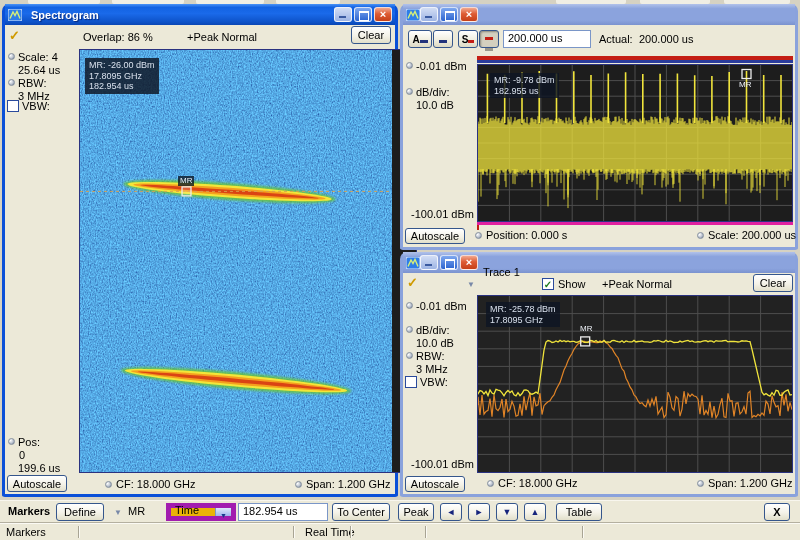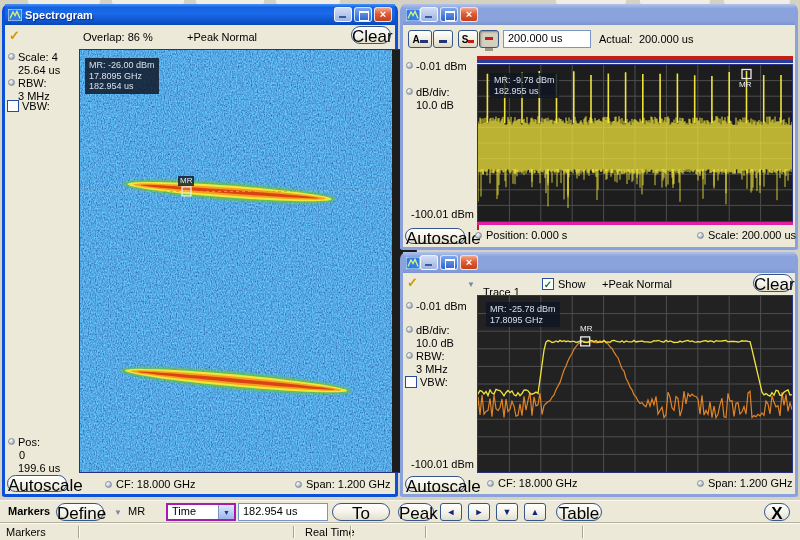--- a/index.html
+++ b/index.html
@@ -4,47 +4,47 @@
 <style>
   *{margin:0;padding:0;box-sizing:border-box}
   html,body{width:800px;height:540px;overflow:hidden}
   body{position:relative;background:#d6d2c2;font-family:"Liberation Sans",sans-serif;font-size:11px;color:#000}
   .topstrip{position:absolute;left:0;top:0;width:800px;height:5px;background:#d6d2c2}
   .topstrip span{position:absolute;top:0;height:4px;background:#f0eee4;border-radius:0 0 2px 2px}
   .win{position:absolute;border:3px solid #0a50d8;border-top:0;border-radius:7px 7px 3px 3px;background:#ECE9D8}
   .win.inactive{border-color:#8aa2dc}
   .tb{height:21px;display:flex;align-items:center;padding:0 3px;background:linear-gradient(180deg,#4a93f7 0%,#1262e2 16%,#1a6aea 45%,#0d52c8 86%,#0a46b4 100%)}
   .inactive .tb{background:linear-gradient(180deg,#b2c2ea 0%,#8ba3dd 22%,#8ba3dd 78%,#7b93cf 100%)}
-  .ttl{color:#fff;font-weight:bold;font-size:11px;text-shadow:1px 1px 1px rgba(0,0,50,.55);margin-left:3px;flex:1;white-space:nowrap}
+  .ttl{color:#fff;font-weight:bold;font-size:11px;text-shadow:1px 1px 1px rgba(0,0,50,.55);margin-left:9px;flex:1;white-space:nowrap}
   .wicon{width:14px;height:12px;flex:none}
   .capbtns{display:flex;gap:2px;flex:none}
   .cap{width:18px;height:15px;border-radius:3px;border:1px solid rgba(255,255,255,.8);position:relative;font-size:11px;line-height:13px;text-align:center;color:#fff;font-weight:bold;cursor:default}
   .cap.min{background:linear-gradient(#d2ddf4,#9db4e4)}
   .cap.min::after{content:"";position:absolute;left:4px;bottom:3px;width:7px;height:2px;background:#3a5aa0}
   .cap.max{background:linear-gradient(#7fa8ef,#2a63d0)}
   .cap.max::after{content:"";position:absolute;left:4px;top:3px;width:8px;height:7px;border:1px solid #fff;border-top-width:2px}
   .cap.close{background:linear-gradient(#f2a88e,#de5c34 45%,#c64018)}
   .lbl{position:absolute;white-space:nowrap}
   .b{font-weight:bold}
-  .btn{position:absolute;background:linear-gradient(#ffffff,#f4f2e8 55%,#e2dfca);border:1px solid #35568c;border-radius:9px;text-align:center;font-size:17px;color:#000;cursor:default}
+  .btn{position:absolute;background:linear-gradient(#ffffff,#f4f2e8 55%,#e2dfca);border:1px solid #35568c;border-radius:3px;text-align:center;font-size:11px;color:#000;cursor:default}
   .sbtn{position:absolute;background:linear-gradient(#ffffff,#f0eee0 55%,#ddd9c4);border:1px solid #35568c;border-radius:3px;text-align:center;font-size:10px;font-weight:bold;cursor:default}
   .sbtn.pressed{background:#d4d0bf;box-shadow:inset 1px 1px 2px rgba(0,0,0,.35)}
   .dash{display:inline-block;width:8px;height:3px;background:#22337c;vertical-align:baseline}
   .dash.red{background:#c41e14}
   .dash.grey{background:#9a968a}
   .knob{position:absolute;width:7px;height:7px;border-radius:50%;background:radial-gradient(circle at 30% 30%,#ffffff,#bcc4d0 55%,#65748e);border:1px solid #86909e}
   .check{position:absolute;color:#cf9a00;font-weight:bold;font-size:13px}
   .cb{position:absolute;width:12px;height:12px;background:#fff;border:1px solid #2a4a9c;font-size:10px;line-height:11px;text-align:center;color:#1c7a1c;font-weight:bold}
   .field{position:absolute;background:#fff;border:1px solid #7a96c8;font-size:11px;padding:1px 4px;white-space:nowrap}
   .chart{position:absolute;border:1px solid #2a3280;background:#1d1d1d}
   .chart svg{display:block}
   .readout{position:absolute;background:rgba(14,22,36,.83);color:#d8e0ec;font-size:9px;line-height:10.5px;padding:2px 4px;z-index:5;white-space:nowrap}
   .mrbadge{position:absolute;color:#eef2f8;font-size:8px;line-height:10px;background:rgba(14,22,36,.8);padding:0 2px;z-index:5}
   .ddarrow{position:absolute;color:#7888a8;font-size:8px}
-  .combo{position:absolute;background:#ffffff;border:2px solid #a21caf;display:flex;align-items:flex-start}
+  .combo{position:absolute;background:#eab308;border:5px solid #a21caf;display:flex;align-items:flex-end}
   .combo .cval{flex:1;padding-left:4px}
   .combo .cbtn{width:16px;height:100%;background:linear-gradient(#dfe9fb,#9cb6ec);border-left:1px solid #7a96c8;text-align:center;font-size:7px;line-height:16px;color:#1a3a8c}
   .arrbtn{position:absolute;width:22px;height:18px;background:linear-gradient(#ffffff,#f4f2e8 55%,#e2dfca);border:1px solid #35568c;border-radius:3px;text-align:center;font-size:9px;line-height:16px;color:#16247c;font-weight:bold}
   #mbar{position:absolute;left:0;top:500px;width:800px;height:22px;background:#ECE9D8;border-top:1px solid #f8f6ee}
   #sbar{position:absolute;left:0;top:522px;width:800px;height:18px;background:#ECE9D8;border-top:1px solid #b4b0a0;box-shadow:inset 0 1px 0 #fbfaf4}
   .sep{position:absolute;top:3px;height:12px;width:1px;background:#a8a494;box-shadow:1px 0 0 #fbfaf4}
   .bar{position:absolute}
 </style>
 </head>
 <body>
@@ -195,21 +195,21 @@
         <polyline points="2,9.5 5,3 7,6.5 9,2.5 12,9.5" fill="none" stroke="#d6ef7a" stroke-width="1.4"></polyline>
       </svg>
     <span class="capbtns">
       <span class="cap min"></span>
       <span class="cap max"></span>
       <span class="cap close">×</span>
     </span>
   </div>
   <span class="check" style="left:4px;top:23px">✓</span>
   <span class="ddarrow" style="left:64px;top:28px">▼</span>
-  <span class="lbl" style="left:80px;top:34px">Trace 1</span>
+  <span class="lbl" style="left:80px;top:14px">Trace 1</span>
   <span class="cb" style="left:139px;top:26px">✓</span>
   <span class="lbl" style="left:155px;top:26px">Show</span>
   <span class="lbl" style="left:199px;top:26px">+Peak Normal</span>
   <button class="btn" style="left:350px;top:22px;width:40px;height:18px">Clear</button>
 
   <span class="knob" style="left:3px;top:50px"></span>
   <span class="lbl" style="left:13px;top:48px">-0.01 dBm</span>
   <span class="knob" style="left:3px;top:74px"></span>
   <span class="lbl" style="left:13px;top:72px">dB/div:</span>
   <span class="lbl" style="left:13px;top:85px">10.0 dB</span>

